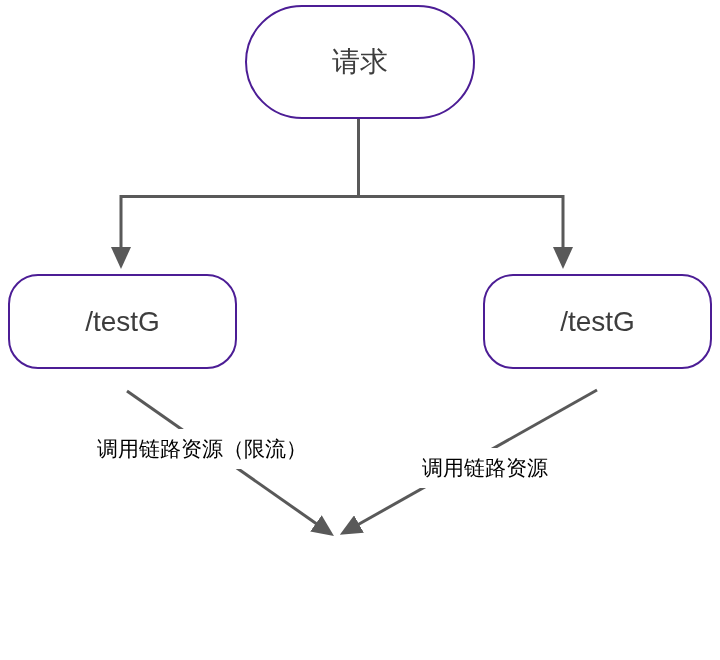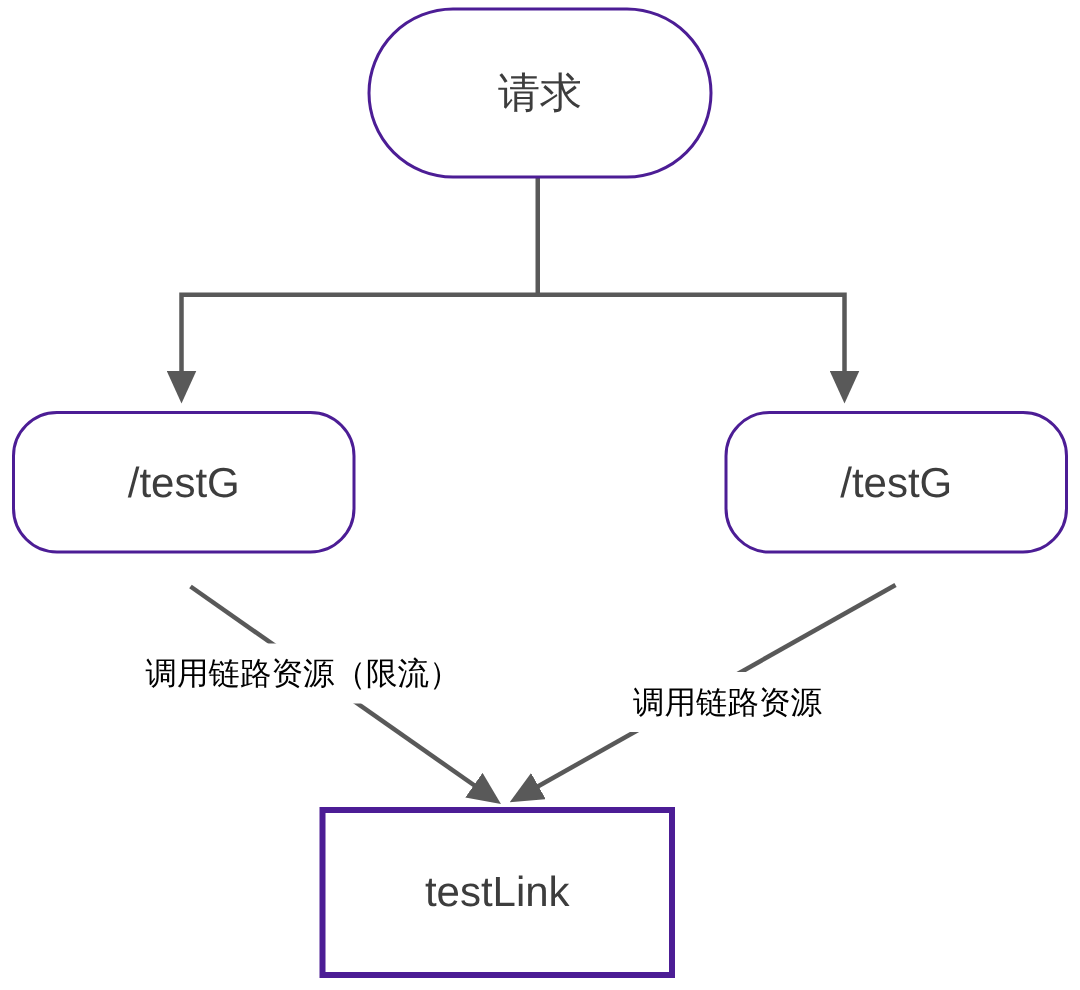--- a/index.html
+++ b/index.html
@@ -103,17 +103,14 @@
   </div>
 
   <div class="node node-rounded node-testg">
     <span>/testG</span>
   </div>
 
   <div class="node node-rounded node-testh">
     <span>/testG</span>
   </div>
 
-  <div class="node node-rect">
-    <span>testLink</span>
-  </div>
 
 </div>
 
 </body></html>

